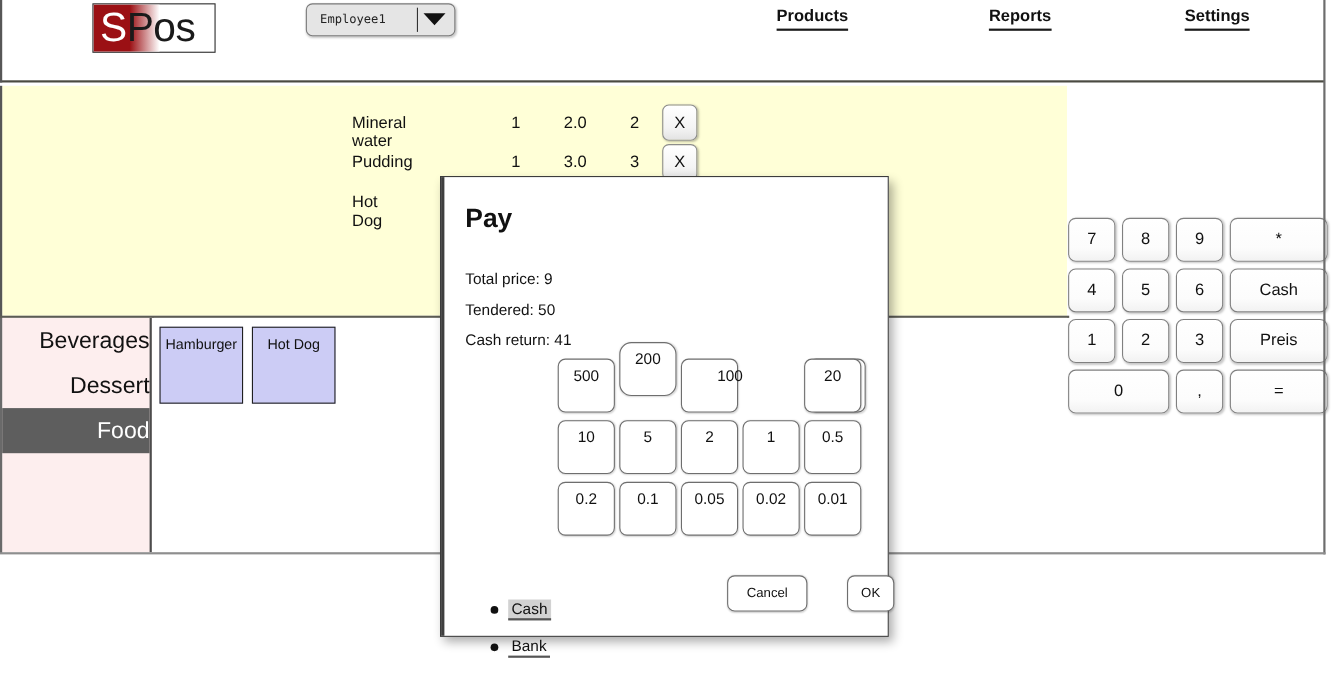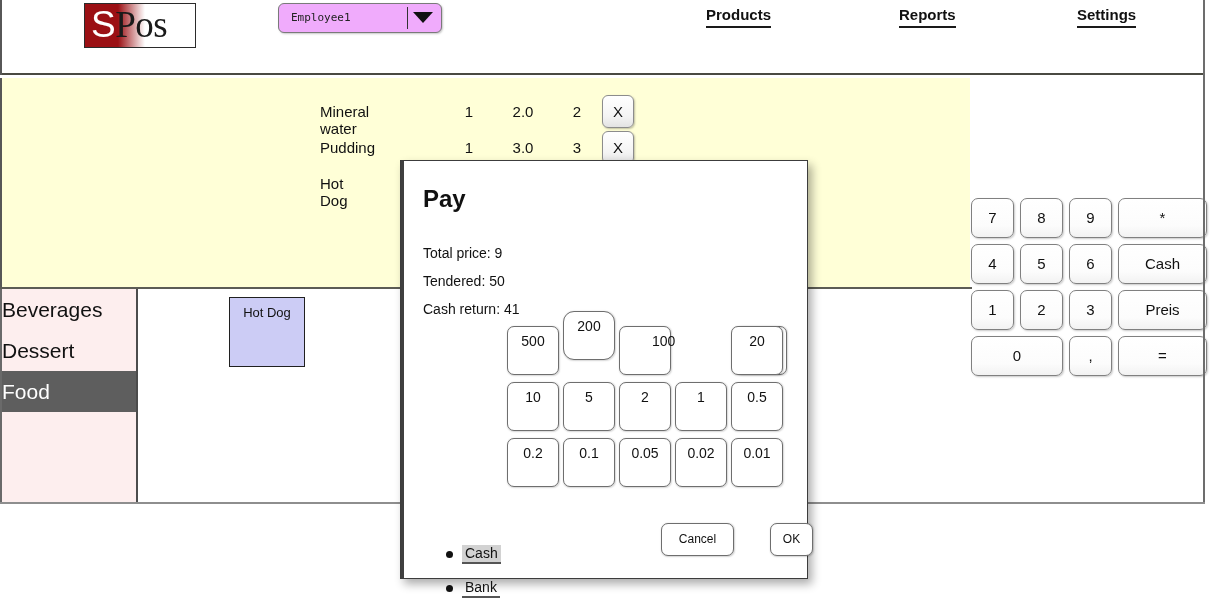--- a/index.html
+++ b/index.html
@@ -17,24 +17,24 @@
   #header-rule { position:absolute; left:0; top:73px; width:1204px; height:2px; background:#4a4a42; }
   #left-edge { position:absolute; left:0; top:0; width:2px; height:75px; background:#575757; }
 
   #logo { position:absolute; left:84px; top:3px; width:112px; height:45px;
           border:1px solid #2b2b2b; background:#ffffff; overflow:hidden; }
   #logo-grad { position:absolute; left:0; top:0; width:60px; height:100%;
                background:linear-gradient(90deg,#9b1014 0%,#9b1014 55%,#ffffff 100%); }
   #logo-text { position:absolute; left:6px; top:-2px; font-size:37px; line-height:45px;
                font-weight:400; letter-spacing:-0.5px; }
   #logo-text .s { color:#ffffff; }
-  #logo-text .pos { color:#1a1a1a;font-family:Liberation Serif, serif; }
-
-  #employee-select { position:absolute; left:278px; top:3px; width:164px; height:30px;
-      border:1px solid #7a7a7a; border-radius:6px; background:#f0abfc;
+  #logo-text .pos { color:#1a1a1a; }
+
+  #employee-select { position:absolute; left:278px; top:3px; width:136px; height:30px;
+      border:1px solid #7a7a7a; border-radius:6px; background:#e5e5e5;
       box-shadow:1px 1px 2px rgba(0,0,0,0.22); }
   #employee-label { position:absolute; left:12px; top:0; height:28px; line-height:28px;
       font-family:"DejaVu Sans Mono", monospace; font-size:11px; color:#222; }
   #employee-div { position:absolute; right:33px; top:3px; width:1px; height:22px; background:#333; }
   #employee-chev { position:absolute; right:8px; top:8px; width:0; height:0;
       border-left:10px solid transparent; border-right:10px solid transparent;
       border-top:11px solid #111; }
 
   .navlink { position:absolute; top:6px; font-size:15px; font-weight:bold; color:#111;
       padding-bottom:3px; border-bottom:2px solid #1a1a1a; cursor:pointer; }
@@ -55,21 +55,21 @@
   .ocell-sum   { position:absolute; left:560px; width:30px; text-align:center; font-size:15px; color:#111; }
   .ocell-del   { position:absolute; left:600px; width:32px; height:33px; border:1px solid #8c8c8c;
       border-radius:6px; background:linear-gradient(180deg,#ffffff 0%,#f4f4f4 65%,#e3e3e3 100%);
       box-shadow:1px 1px 2px rgba(0,0,0,0.25); text-align:center; line-height:31px;
       font-size:15px; color:#111; cursor:pointer; }
   #total-label { position:absolute; left:318px; top:223px; font-size:15px; font-weight:bold; color:#111; }
 
   
   #cat-sidebar { position:absolute; left:2px; top:289px; width:136px; height:213px;
       background:#fdeeee; border-right:2px solid #4c4c4c; }
-  .cat-item { height:41px; line-height:41px; padding-left:0; font-size:21px; color:#111; cursor:pointer; }
+  .cat-item { height:41px; line-height:41px; padding-left:0; font-size:21px; color:#111; cursor:pointer;text-align:right; }
   .cat-item.selected { background:#5e5e5e; color:#ffffff; }
   #cat-side-edge { position:absolute; left:0; top:289px; width:2px; height:214px; background:#6a6a6a; }
 
   
   #product-area { position:absolute; left:140px; top:289px; width:830px; height:215px; background:#ffffff; }
   .prod-tile { position:absolute; width:76px; height:70px; background:#ccccf5;
       border:1px solid #202020; font-size:13px; color:#111; text-align:center;
       padding:6px 3px 0 3px; line-height:17px; cursor:pointer; word-wrap:break-word; }
   #prod-0 { left:5px;  top:8px; }
   #prod-1 { left:89px; top:8px; }
@@ -170,20 +170,21 @@
   <div id="order-panel-border-b"></div>
 
   <div id="cat-sidebar">
     <div class="cat-item">Beverages</div>
     <div class="cat-item">Dessert</div>
     <div class="cat-item selected">Food</div>
   </div>
   <div id="cat-side-edge"></div>
 
   <div id="product-area">
+    <div class="prod-tile" id="prod-0">Hamburger</div>
     <div class="prod-tile" id="prod-1">Hot Dog</div>
   </div>
 
   <div id="keypad">
     <div class="key" style="left:0px;   top:0px;   width:43px; height:40px; line-height:38px;">7</div>
     <div class="key" style="left:49px;  top:0px;   width:43px; height:40px; line-height:38px;">8</div>
     <div class="key" style="left:98px;  top:0px;   width:43px; height:40px; line-height:38px;">9</div>
     <div class="key" style="left:147px; top:0px;   width:89px; height:40px; line-height:38px;">*</div>
 
     <div class="key" style="left:0px;   top:46px;  width:43px; height:40px; line-height:38px;">4</div>

